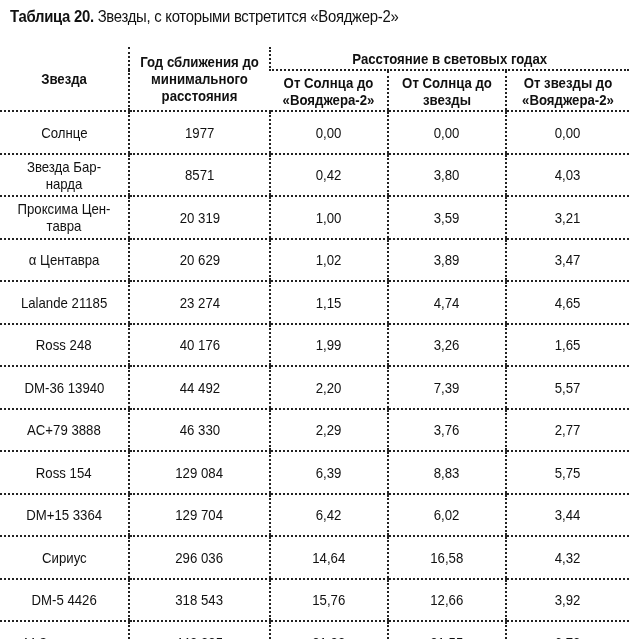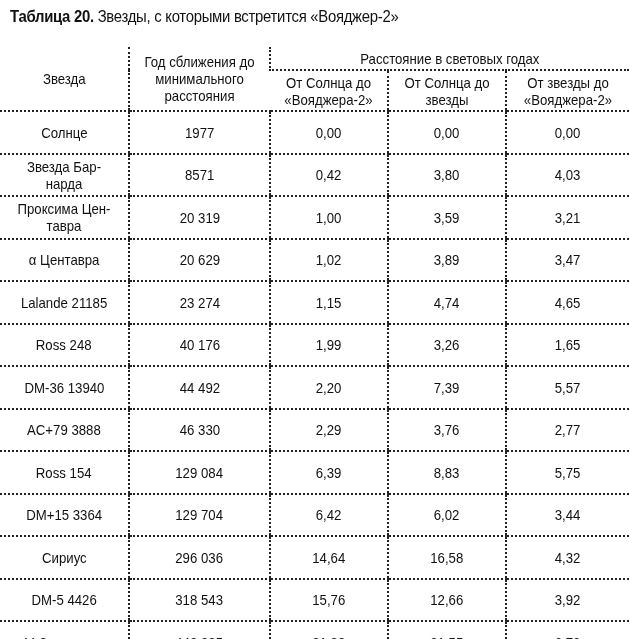--- a/index.html
+++ b/index.html
@@ -8,21 +8,21 @@
   .caption { position: absolute; left: 10px; top: 8px; font-size: 16px; letter-spacing: -0.3px;
              transform: scaleX(0.93); transform-origin: left top; white-space: nowrap; }
   .caption b { font-weight: bold; }
   table { position: absolute; left: 0; top: 47px; border-collapse: collapse; table-layout: fixed;
           width: 629px; }
   col.c0 { width: 129px; } col.c1 { width: 141px; } col.c2 { width: 118px; }
   col.c3 { width: 118px; } col.c4 { width: 123px; }
   th, td { text-align: center; padding: 0 2px; font-size: 15px; line-height: 17px;
            border-bottom: 2px dotted #222; border-left: 2px dotted #222; }
   th:first-child, td:first-child { border-left: none; }
-  th { font-weight: normal; transform: none; }
+  th { font-weight: bold; transform: none; }
   th span, td span { display: inline-block; transform: scaleX(0.88); white-space: normal; }
   .h-top { height: 23px; }
   .h-sub { height: 41px; margin-top: 28px; }
   td { height: 40.5px; }
   tr:last-child td { border-bottom: none; }
   td.name span { transform: scaleX(0.88); }
 </style>
 </head>
 <body>
 

